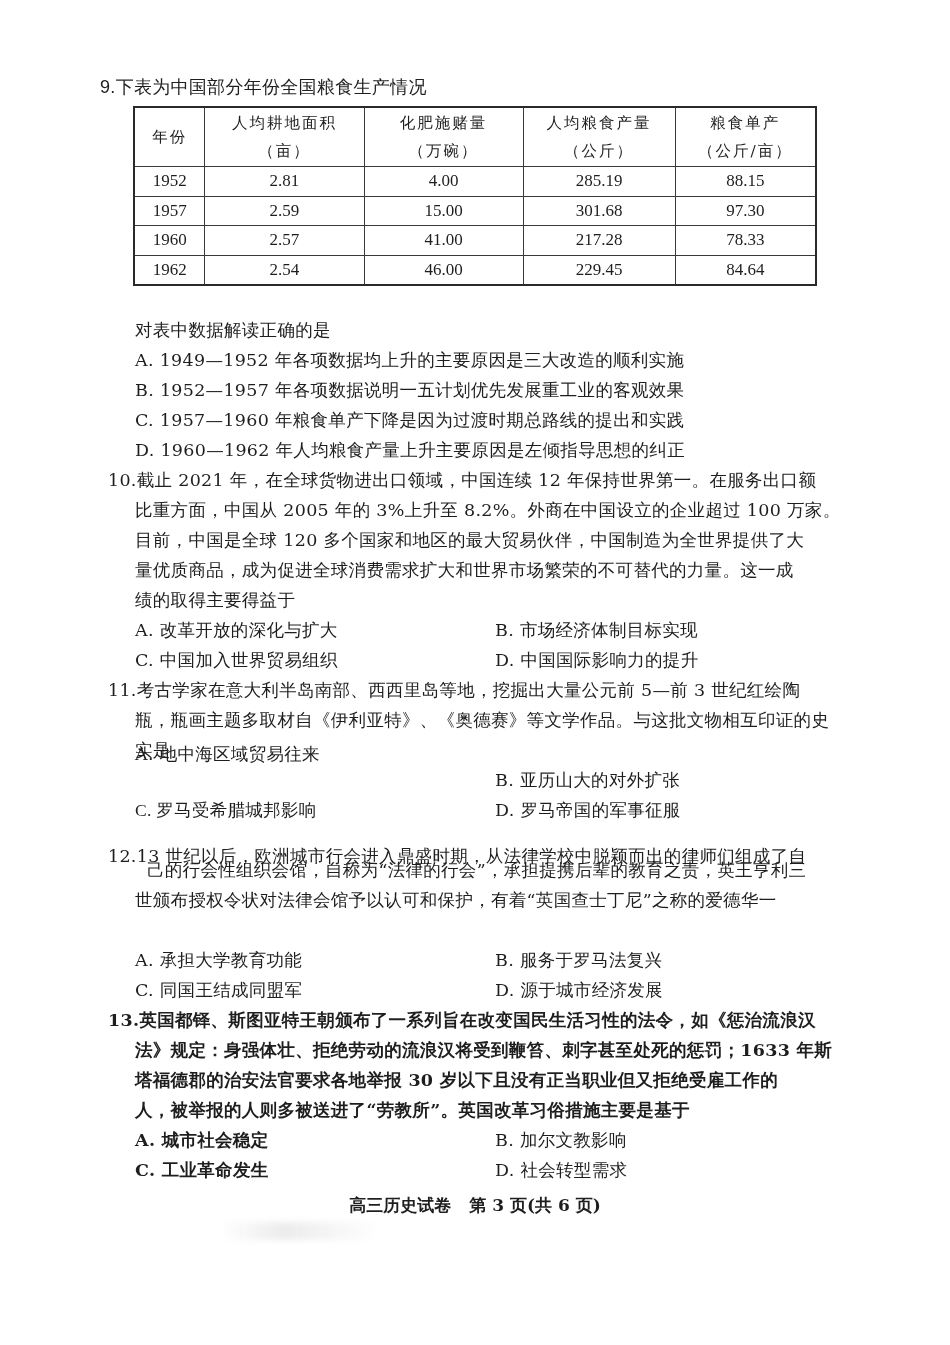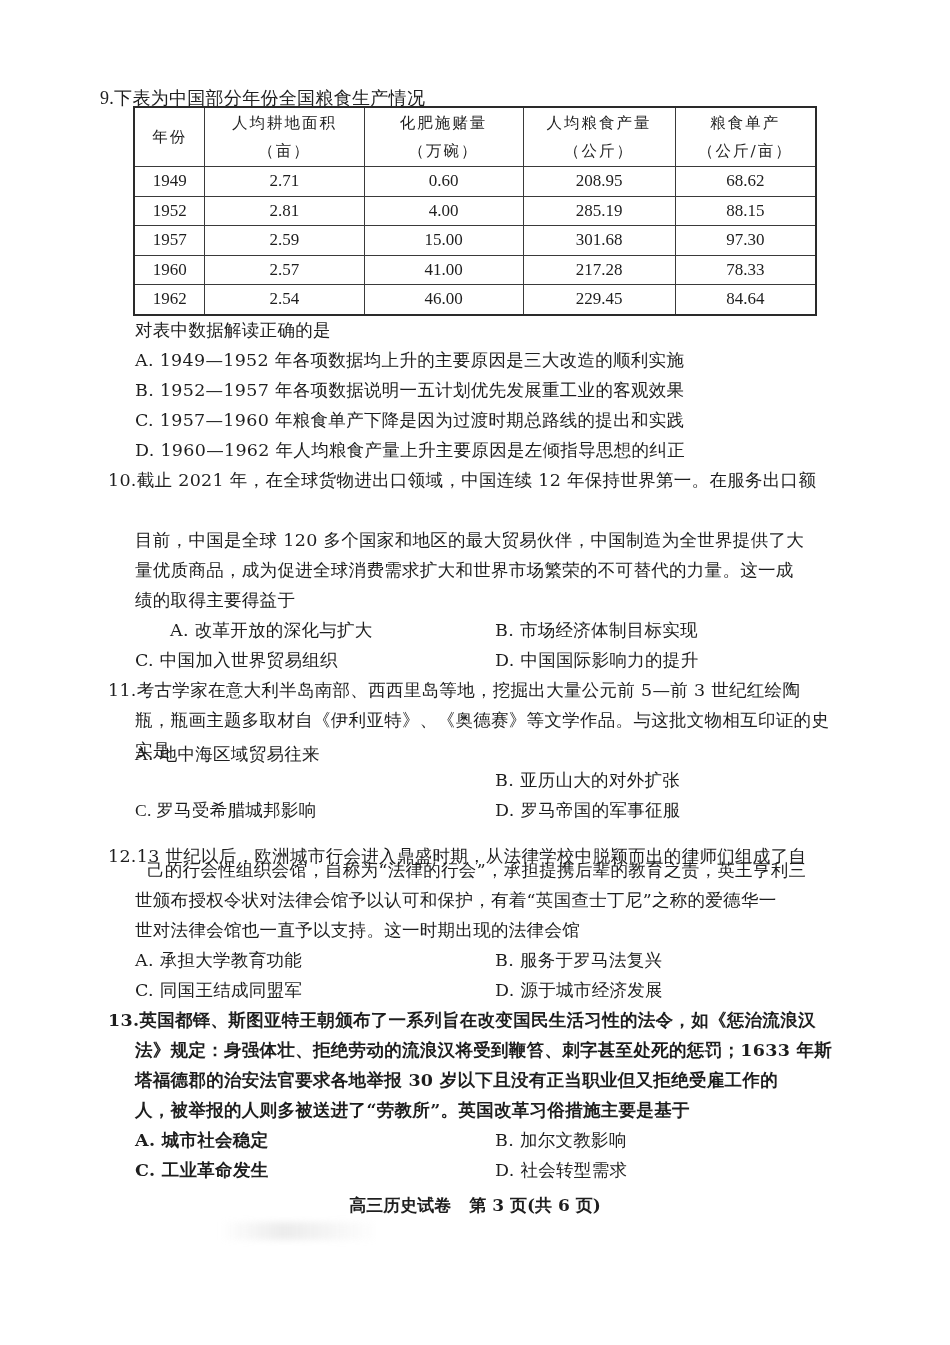--- a/index.html
+++ b/index.html
@@ -67,21 +67,21 @@
     width: 160px; height: 18px;
     background: linear-gradient(90deg, rgba(200,200,200,0) 0%, rgba(200,200,200,0.35) 40%, rgba(200,200,200,0) 100%);
     filter: blur(3px);
   }
 </style>
 </head>
 <body>
 
 <div class="page">
 
-  <div class="line stem" style="top:83px; font-family:Liberation Serif, serif; font-size:18px; left:100px;">
+  <div class="line stem" style="top:72px; font-family:Liberation Sans, sans-serif; font-size:18px; left:100px;">
     <span class="qnum">9.</span><span>下表为中国部分年份全国粮食生产情况</span>
   </div>
 
   <table class="grain">
     <thead>
       <tr>
         <th class="c0"><span>年份</span></th>
         <th class="c1">
             <span class="hdr-unit">人均耕地面积</span>
             <span class="hdr-unit">（亩）</span>
@@ -94,27 +94,20 @@
             <span class="hdr-unit">人均粮食产量</span>
             <span class="hdr-unit">（公斤）</span>
           </th>
         <th class="c4">
             <span class="hdr-unit">粮食单产</span>
             <span class="hdr-unit">（公斤/亩）</span>
           </th>
       </tr>
     </thead>
     <tbody>
-      <tr>
-        <td>1949</td>
-        <td>2.71</td>
-        <td>0.60</td>
-        <td>208.95</td>
-        <td>68.62</td>
-      </tr>
       <tr>
         <td>1952</td>
         <td>2.81</td>
         <td>4.00</td>
         <td>285.19</td>
         <td>88.15</td>
       </tr>
       <tr>
         <td>1957</td>
         <td>2.59</td>
@@ -141,44 +134,44 @@
 
   <div class="line indent" style="top:315px;">对表中数据解读正确的是</div>
   <div class="line indent" style="top:345px;">A. 1949—1952 年各项数据均上升的主要原因是三大改造的顺利实施</div>
   <div class="line indent" style="top:375px;">B. 1952—1957 年各项数据说明一五计划优先发展重工业的客观效果</div>
   <div class="line indent" style="top:405px;">C. 1957—1960 年粮食单产下降是因为过渡时期总路线的提出和实践</div>
   <div class="line indent" style="top:435px;">D. 1960—1962 年人均粮食产量上升主要原因是左倾指导思想的纠正</div>
 
   <div class="line stem" style="top:465px;">
     <span class="qnum">10.</span><span>截止 2021 年，在全球货物进出口领域，中国连续 12 年保持世界第一。在服务出口额</span>
   </div>
+  <div class="line indent" style="top:495px;">比重方面，中国从 2005 年的 3%上升至 8.2%。外商在中国设立的企业超过 100 万家。</div>
   <div class="line indent" style="top:525px;">目前，中国是全球 120 多个国家和地区的最大贸易伙伴，中国制造为全世界提供了大</div>
   <div class="line indent" style="top:555px;">量优质商品，成为促进全球消费需求扩大和世界市场繁荣的不可替代的力量。这一成</div>
   <div class="line indent" style="top:585px;">绩的取得主要得益于</div>
-  <div class="line opt-left" style="top:615px;margin-left:35px;">A. 改革开放的深化与扩大</div>
+  <div class="line opt-left" style="top:615px;">A. 改革开放的深化与扩大</div>
   <div class="line opt-right" style="top:615px;">B. 市场经济体制目标实现</div>
   <div class="line opt-left" style="top:645px;">C. 中国加入世界贸易组织</div>
   <div class="line opt-right" style="top:645px;">D. 中国国际影响力的提升</div>
 
   <div class="line stem" style="top:675px;">
     <span class="qnum">11.</span><span>考古学家在意大利半岛南部、西西里岛等地，挖掘出大量公元前 5—前 3 世纪红绘陶</span>
   </div>
   <div class="line indent" style="top:705px;">瓶，瓶画主题多取材自《伊利亚特》、《奥德赛》等文学作品。与这批文物相互印证的史</div>
   <div class="line indent" style="top:735px;">实是</div>
   <div class="line opt-left" style="top:725px;margin-top:14px;">A. 地中海区域贸易往来</div>
   <div class="line opt-right" style="top:765px;">B. 亚历山大的对外扩张</div>
   <div class="line opt-left" style="top:795px;font-family:Liberation Serif, serif;">C. 罗马受希腊城邦影响</div>
   <div class="line opt-right" style="top:795px;">D. 罗马帝国的军事征服</div>
 
   <div class="line stem" style="top:825px;margin-top:16px;">
     <span class="qnum">12.</span><span>13 世纪以后，欧洲城市行会进入鼎盛时期，从法律学校中脱颖而出的律师们组成了自</span>
   </div>
   <div class="line indent" style="top:855px;margin-left:12px;">己的行会性组织会馆，自称为“法律的行会”，承担提携后辈的教育之责，英王亨利三</div>
   <div class="line indent" style="top:885px;">世颁布授权令状对法律会馆予以认可和保护，有着“英国查士丁尼”之称的爱德华一</div>
-  <div class="line indent" style="top:915px;">世对法律会馆也一直予以支持。这一时期出现的法律会馆</div>
   <div class="line opt-left" style="top:945px;">A. 承担大学教育功能</div>
   <div class="line opt-right" style="top:945px;">B. 服务于罗马法复兴</div>
   <div class="line opt-left" style="top:975px;">C. 同国王结成同盟军</div>
   <div class="line opt-right" style="top:975px;">D. 源于城市经济发展</div>
 
   <div class="line stem bold" style="top:1005px;">
     <span class="qnum">13.</span><span>英国都铎、斯图亚特王朝颁布了一系列旨在改变国民生活习性的法令，如《惩治流浪汉</span>
   </div>
   <div class="line indent bold" style="top:1035px;">法》规定：身强体壮、拒绝劳动的流浪汉将受到鞭笞、刺字甚至处死的惩罚；1633 年斯</div>
   <div class="line indent bold" style="top:1065px;">塔福德郡的治安法官要求各地举报 30 岁以下且没有正当职业但又拒绝受雇工作的</div>

